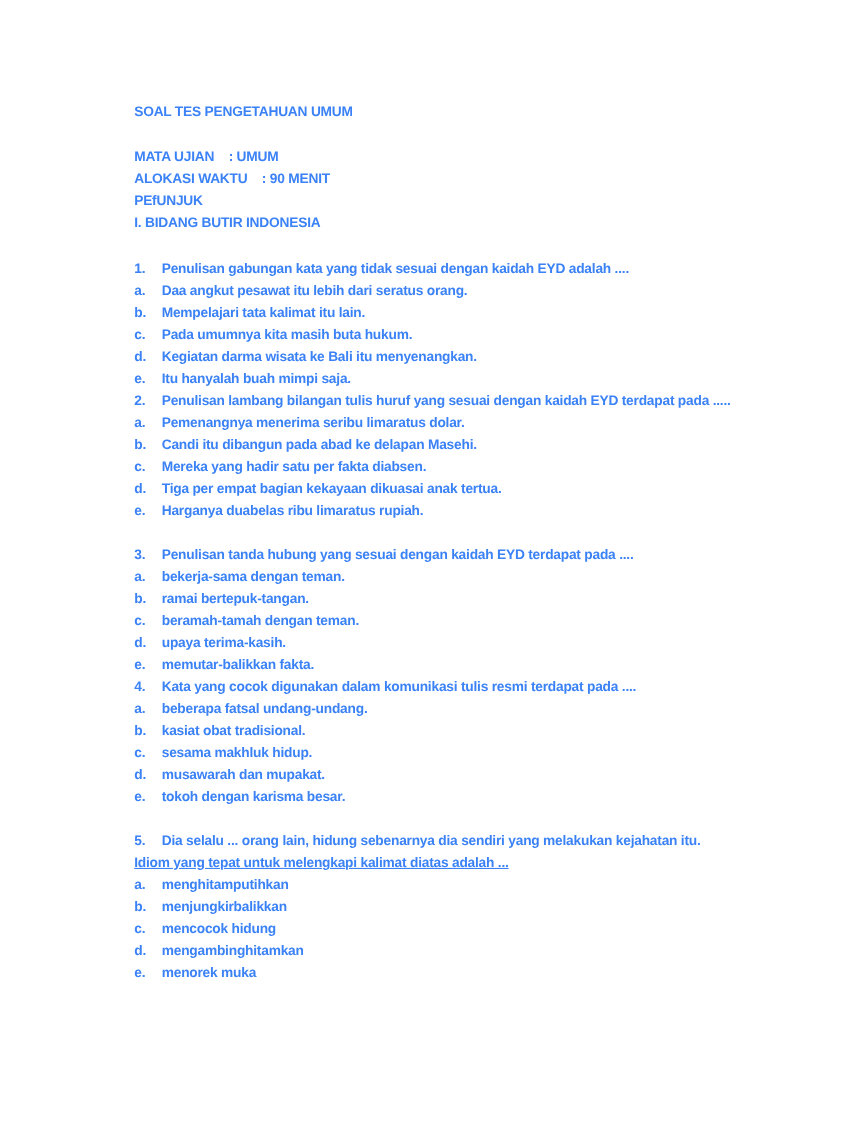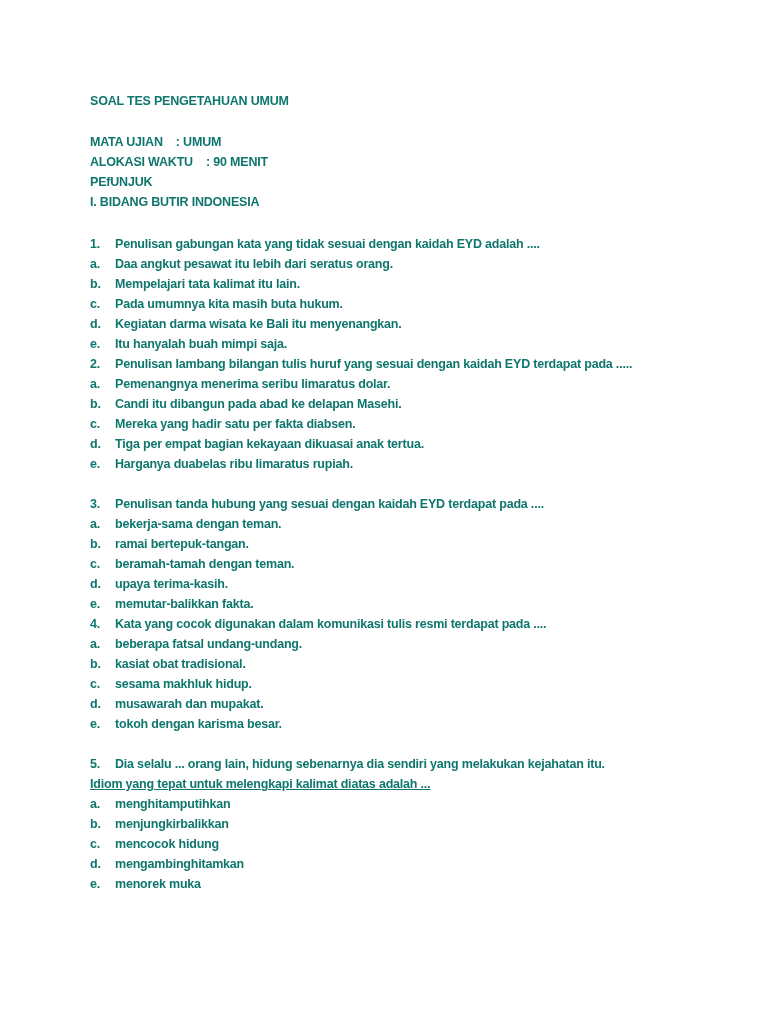--- a/index.html
+++ b/index.html
@@ -11,21 +11,22 @@
     position: relative;
     width: 672px;
     height: 1024px;
     background: #ffffff;
     overflow: hidden;
     font-family: "Liberation Sans", sans-serif;
     font-weight: 700;
     font-size: 12.5px;
     line-height: 20px;
     letter-spacing: -0.2px;
-    color: #0f766e;
+    color: #3b82f6;
+    margin-left: 32px;
   }
   .doc {
     position: absolute;
     top: 0; left: 0;
     box-sizing: border-box;
     width: 768px;
     padding: 91px 20px 0 90px;
   }
   .doc-title {
     margin: 0 0 21px 0;

